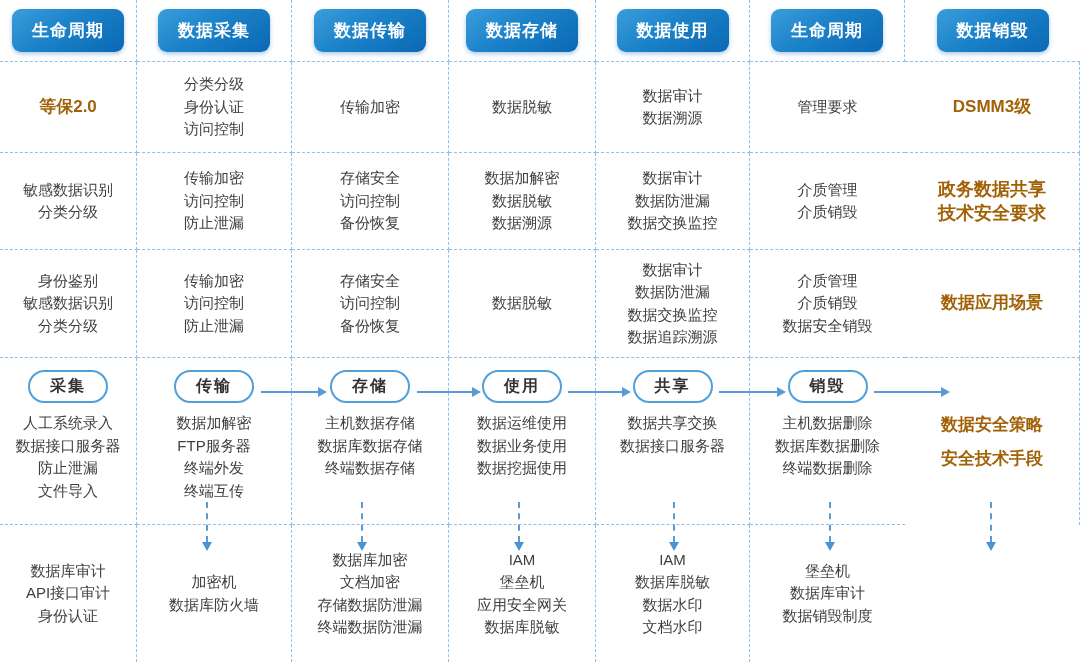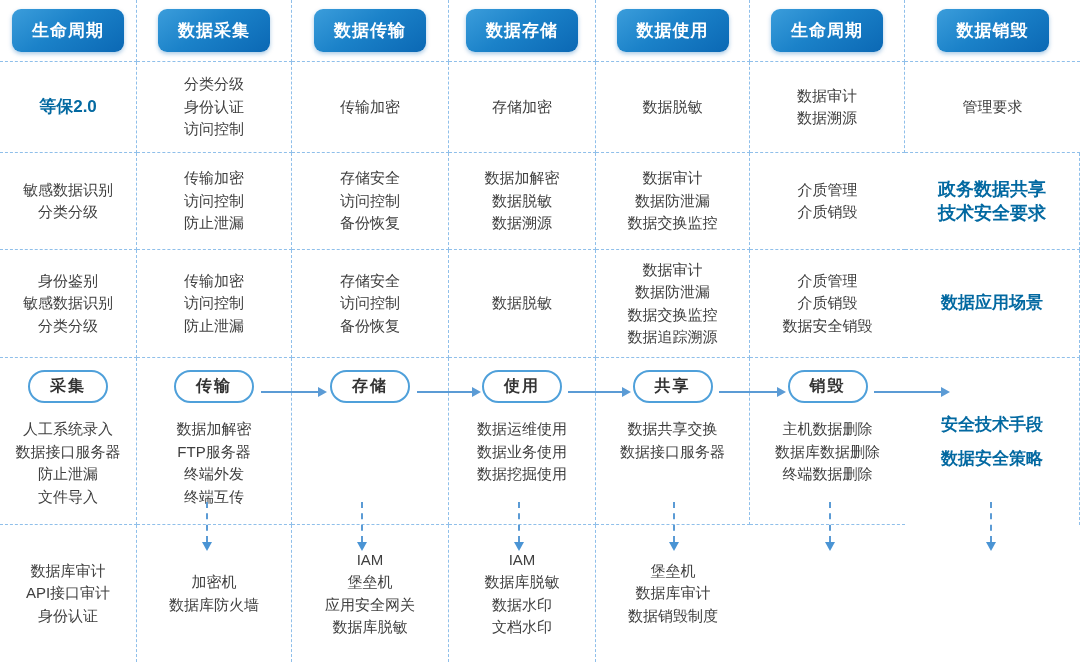--- a/index.html
+++ b/index.html
@@ -33,39 +33,39 @@
     color:#ffffff;
     font-size:17px; font-weight:bold;
     padding:10px 0; width:112px;
     border-radius:9px;
     box-shadow:0 2px 4px rgba(11,104,180,.35);
     letter-spacing:1px;
   }
   .hcell { justify-content:center; }
 
   
-  .lcell { color:#0369a1; font-weight:bold; font-size:17px; line-height:1.35; }
+  .lcell { color:#a16207; font-weight:bold; font-size:17px; line-height:1.35; }
   .lcell.small { font-size:18px; }
   .lcell.tall > div { line-height:2.0; }
 
   
   .celltext { color:#3f3f3f; font-size:15px; line-height:1.5; font-weight:500; }
   .celltext > div { white-space:nowrap; }
 
   
   .scell { justify-content:flex-start; padding-top:12px; }
   .badge {
     display:inline-block;
     border:2px solid #4fa0da;
     border-radius:17px;
     background:#ffffff;
     color:#333333;
     font-size:16px; font-weight:bold;
     padding:4px 20px;
-    margin-bottom:15px;
+    margin-bottom:9px;
     letter-spacing:2px;
   }
 
   
   .harrow {
     position:absolute; top:391px; height:2px;
     background:#5b9bd5;
   }
   .harrow::after {
     content:""; position:absolute; right:-8px; top:-4px;
@@ -124,40 +124,38 @@
           <div>访问控制</div>
         </div>
       </div>
     <div class="cell br bb">
         <div class="celltext">
           <div>传输加密</div>
         </div>
       </div>
     <div class="cell br bb">
         <div class="celltext">
-          <div>存储加密</div>
-        </div>
-      </div>
-    <div class="cell br bb">
-        <div class="celltext">
           <div>数据脱敏</div>
         </div>
       </div>
     <div class="cell br bb">
         <div class="celltext">
           <div>数据审计</div>
           <div>数据溯源</div>
         </div>
       </div>
     <div class="cell bb">
         <div class="celltext">
           <div>管理要求</div>
         </div>
       </div>
 
+    <div class="cell lcell br bb">
+        <div>DSMM3级</div>
+      </div>
     <div class="cell br bb">
         <div class="celltext">
           <div>敏感数据识别</div>
           <div>分类分级</div>
         </div>
       </div>
     <div class="cell br bb">
         <div class="celltext">
           <div>传输加密</div>
           <div>访问控制</div>
@@ -254,20 +252,25 @@
       <span class="badge">传输</span>
       <div class="celltext">
           <div>数据加解密</div>
           <div>FTP服务器</div>
           <div>终端外发</div>
           <div>终端互传</div>
         </div>
     </div>
     <div class="cell scell br bb">
       <span class="badge">存储</span>
+      <div class="celltext">
+          <div>主机数据存储</div>
+          <div>数据库数据存储</div>
+          <div>终端数据存储</div>
+        </div>
     </div>
     <div class="cell scell br bb">
       <span class="badge">使用</span>
       <div class="celltext">
           <div>数据运维使用</div>
           <div>数据业务使用</div>
           <div>数据挖掘使用</div>
         </div>
     </div>
     <div class="cell scell br bb">
@@ -280,34 +283,42 @@
     <div class="cell scell bb">
       <span class="badge">销毁</span>
       <div class="celltext">
           <div>主机数据删除</div>
           <div>数据库数据删除</div>
           <div>终端数据删除</div>
         </div>
     </div>
 
     <div class="cell lcell tall br">
+        <div>数据安全策略</div>
         <div>安全技术手段</div>
-        <div>数据安全策略</div>
       </div>
     <div class="cell br">
         <div class="celltext">
           <div>数据库审计</div>
           <div>API接口审计</div>
           <div>身份认证</div>
         </div>
       </div>
     <div class="cell br">
         <div class="celltext">
           <div>加密机</div>
           <div>数据库防火墙</div>
+        </div>
+      </div>
+    <div class="cell br">
+        <div class="celltext">
+          <div>数据库加密</div>
+          <div>文档加密</div>
+          <div>存储数据防泄漏</div>
+          <div>终端数据防泄漏</div>
         </div>
       </div>
     <div class="cell br">
         <div class="celltext">
           <div>IAM</div>
           <div>堡垒机</div>
           <div>应用安全网关</div>
           <div>数据库脱敏</div>
         </div>
       </div>

